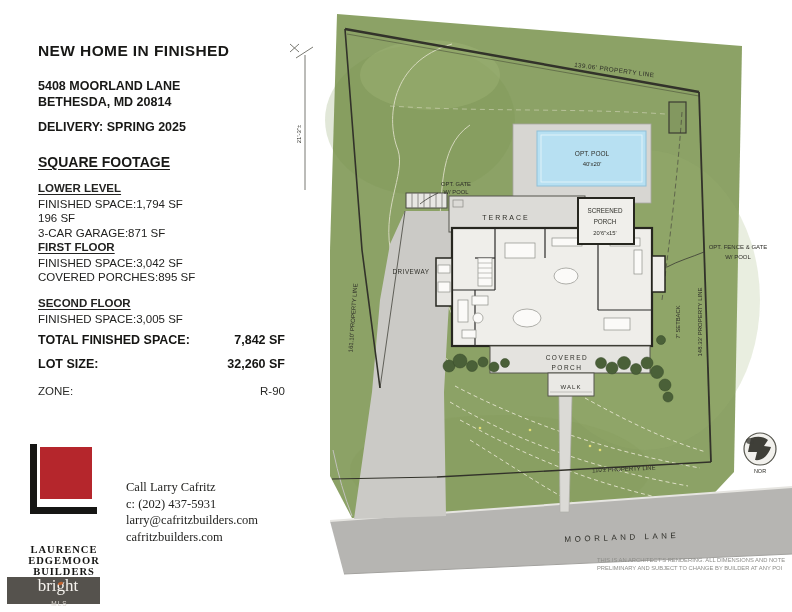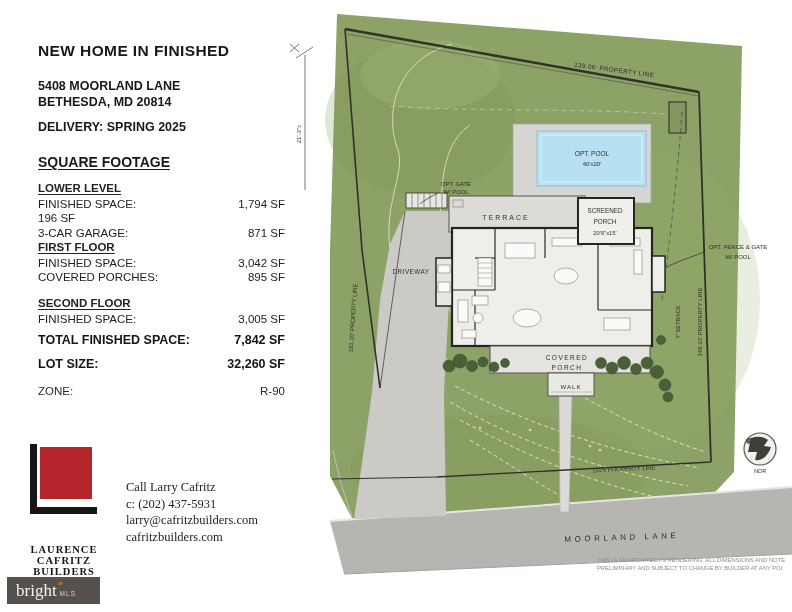--- a/index.html
+++ b/index.html
@@ -6,34 +6,34 @@
   .page{position:relative;width:792px;height:612px;background:#ffffff;overflow:hidden;
         font-family:"Liberation Sans",sans-serif;color:#1c1c1a;}
   .abs{position:absolute;}
   
   .title{left:38px;top:42px;font-size:15.5px;font-weight:700;letter-spacing:.4px;color:#181816;}
   .addr{left:38px;top:78px;font-size:12.5px;font-weight:700;line-height:16px;color:#181816;}
   .delivery{left:38px;top:120px;font-size:12.5px;font-weight:700;color:#181816;}
   .sfhead{left:38px;top:154px;font-size:14px;font-weight:700;text-decoration:underline;text-underline-offset:2px;color:#181816;}
   .group{left:38px;width:247px;font-size:11.5px;line-height:14.5px;color:#222220;}
   .ghead{font-weight:700;text-decoration:underline;text-underline-offset:2px;margin-bottom:1px;}
-  .row{display:flex;justify-content:space-between;}
+  .row{display:flex;}
   .g1{top:181px;} .g2{top:240px;} .g3{top:296px;}
   .totrow{left:38px;width:247px;display:flex;justify-content:space-between;font-weight:700;font-size:12.5px;color:#151513;}
   .t1{top:333px;} .t2{top:357px;}
   .zonerow{left:38px;top:385px;width:247px;display:flex;justify-content:space-between;font-size:11.5px;color:#2a2a28;}
   
   .logo-black-v{left:30px;top:444px;width:7px;height:70px;background:#161614;}
   .logo-black-h{left:30px;top:507px;width:67px;height:7px;background:#161614;}
   .logo-red{left:40px;top:447px;width:52px;height:52px;}
   .logo-text{left:24px;top:516px;width:80px;text-align:center;font-family:"Liberation Serif",serif;
              font-weight:700;font-size:10.5px;line-height:11px;letter-spacing:1px;color:#161614;margin-top:28px;}
   .contact{left:126px;top:479px;font-size:12.5px;line-height:16.5px;color:#232321;font-family:Liberation Serif, serif;}
   
-  .mls{left:7px;top:577px;width:93px;height:27px;display:flex;align-items:center;padding-left:9px;box-sizing:border-box;}
+  .mls{left:7px;top:577px;width:93px;height:27px;display:flex;align-items:center;padding-left:9px;box-sizing:border-box;flex-direction:column;}
   .mls-word{font-family:"Liberation Serif",serif;font-size:17px;color:#f6f3ee;line-height:1;}
   .mls-sub{font-size:6.5px;letter-spacing:1px;color:#d9d5cf;margin-left:3px;margin-top:6px;}
   .mls-dot{position:absolute;left:58px;top:582px;width:5px;height:3px;border-radius:2px;transform:rotate(-18deg);}
   
   .disc{left:597px;top:557px;width:195px;font-size:5.8px;line-height:7.6px;color:#8e8e8a;white-space:nowrap;overflow:hidden;}
   
   .plan{left:0;top:0;width:792px;height:612px;}
   svg text{font-family:"Liberation Sans",sans-serif;fill:#2e2e28;}
 </style>
 </head>
@@ -267,21 +267,21 @@
   <div class="abs zonerow">
     <span>ZONE:</span>
     <span>R-90</span>
   </div>
 
   <div class="abs logo-black-v"></div>
   <div class="abs logo-black-h"></div>
   <div class="abs logo-red" style="background:#b5262c;"></div>
   <div class="abs logo-text">
     <div>LAURENCE</div>
-    <div>CAFRITZ</div>
+    <div>EDGEMOOR</div>
     <div>BUILDERS</div>
   </div>
   <div class="abs contact">
     <div>Call Larry Cafritz</div>
     <div>c: (202) 437-5931</div>
     <div>larry@cafritzbuilders.com</div>
     <div>cafritzbuilders.com</div>
   </div>
 
   <div class="abs mls" style="background:#55524d;">

